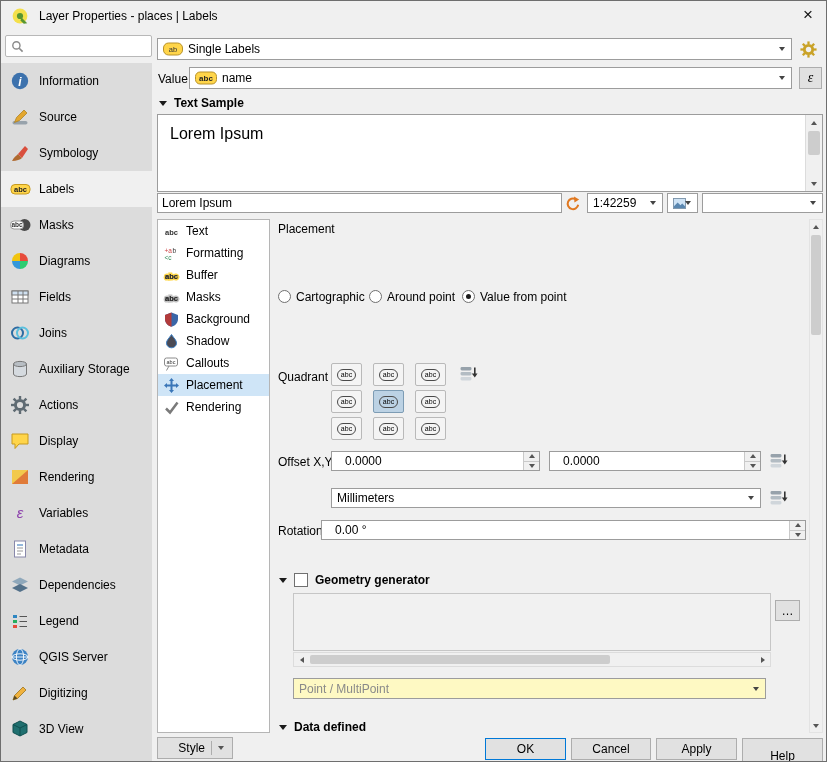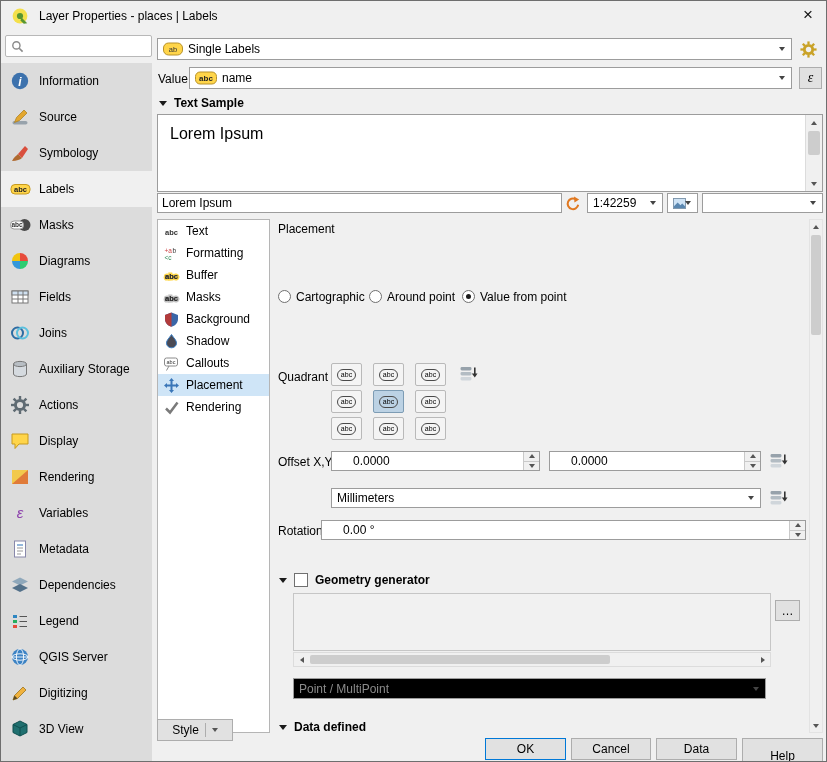--- a/index.html
+++ b/index.html
@@ -12,25 +12,25 @@
 .search-box{position:absolute;left:4px;top:34px;width:147px;height:22px;background:#fff;border:1px solid #b8b8b8;border-radius:2px;display:flex;align-items:center;padding:0 5px;gap:4px}
 .search-box input{border:none;outline:none;flex:1;min-width:0;font:inherit;background:transparent}
 .sidebar{position:absolute;left:0;top:62px;width:151px;height:700px;background:#dcdcdc;overflow:hidden}
 .side-item{height:36px;display:flex;align-items:center;gap:8px;padding-left:8px;cursor:pointer}
 .side-item.selected{background:#f0f0f0}
 .side-icon{width:22px;height:22px;flex:0 0 22px;display:flex;align-items:center;justify-content:center}
 .side-label{white-space:nowrap}
 .combo{position:absolute;background:#fff;border:1px solid #9c9c9c;display:flex;align-items:center;gap:5px;padding:0 20px 0 5px;overflow:hidden}
 .combo .ctext{white-space:nowrap}
 .combo .carrow{position:absolute;right:6px;top:50%;margin-top:-2px;width:0;height:0;border-left:3.5px solid transparent;border-right:3.5px solid transparent;border-top:4.5px solid #444}
-.combo.disabled{color:#8a8a8a;background:#000000}
+.combo.disabled{color:#8a8a8a;background:#fef9c3}
 .tinput{position:absolute;background:#fff;border:1px solid #9c9c9c}
 .tinput input{width:100%;height:100%;border:none;outline:none;font:inherit;padding:0 4px;background:transparent}
 .spin{position:absolute;background:#fff;border:1px solid #9c9c9c}
-.spin input{width:calc(100% - 17px);height:100%;border:none;outline:none;font:inherit;padding:0 21px;background:transparent}
+.spin input{width:calc(100% - 17px);height:100%;border:none;outline:none;font:inherit;padding:0 13px;background:transparent}
 .spinbtns{position:absolute;right:0;top:0;width:16px;height:100%;display:flex;flex-direction:column;border-left:1px solid #c9c9c9}
 .spinbtns .sb{flex:1;background:#f0f0f0;display:flex;align-items:center;justify-content:center;cursor:pointer}
 .spinbtns .sb:first-child{border-bottom:1px solid #c9c9c9}
 .tri-up{width:0;height:0;border-left:3px solid transparent;border-right:3px solid transparent;border-bottom:4px solid #555}
 .tri-down{width:0;height:0;border-left:3px solid transparent;border-right:3px solid transparent;border-top:4px solid #555}
 .tri-left{width:0;height:0;border-top:3px solid transparent;border-bottom:3px solid transparent;border-right:4px solid #555}
 .tri-right{width:0;height:0;border-top:3px solid transparent;border-bottom:3px solid transparent;border-left:4px solid #555}
 .sect{position:absolute;display:flex;align-items:center;gap:7px}
 .sect .tri{width:0;height:0;border-left:4px solid transparent;border-right:4px solid transparent;border-top:5px solid #1a1a1a}
 .sect .sect-label{font-weight:bold;white-space:nowrap}
@@ -626,23 +626,23 @@
   <div class="vscroll" style="left:808px;top:218px;width:14px;height:514px;border:1px solid #e3e3e3">
     <div class="scroll-arrow" style="top:0;height:13px">
         <span class="tri-up"></span>
       </div>
     <div class="scroll-thumb" style="left:1px;top:15px;width:10px;height:100px"></div>
     <div class="scroll-arrow" style="bottom:0;height:13px">
         <span class="tri-down"></span>
       </div>
   </div>
 
-  <button class="btn" style="left:156px;top:718px;width:76px;height:22px;justify-content:center;padding:0 8px">
+  <button class="btn" style="left:156px;top:736px;width:76px;height:22px;justify-content:flex-end;padding:0 8px">
     <span>Style</span>
     <span class="style-sep"></span>
     <span class="tri-down"></span>
   </button>
   <button class="btn default" style="left:484px;top:737px;width:81px;height:22px">OK</button>
   <button class="btn" style="left:570px;top:737px;width:80px;height:22px">Cancel</button>
-  <button class="btn" style="left:655px;top:737px;width:81px;height:22px">Data</button>
+  <button class="btn" style="left:655px;top:737px;width:81px;height:22px">Apply</button>
   <button class="btn" style="left:741px;top:737px;width:81px;height:36px">Help</button>
 
 </div>
 
 </body></html>

